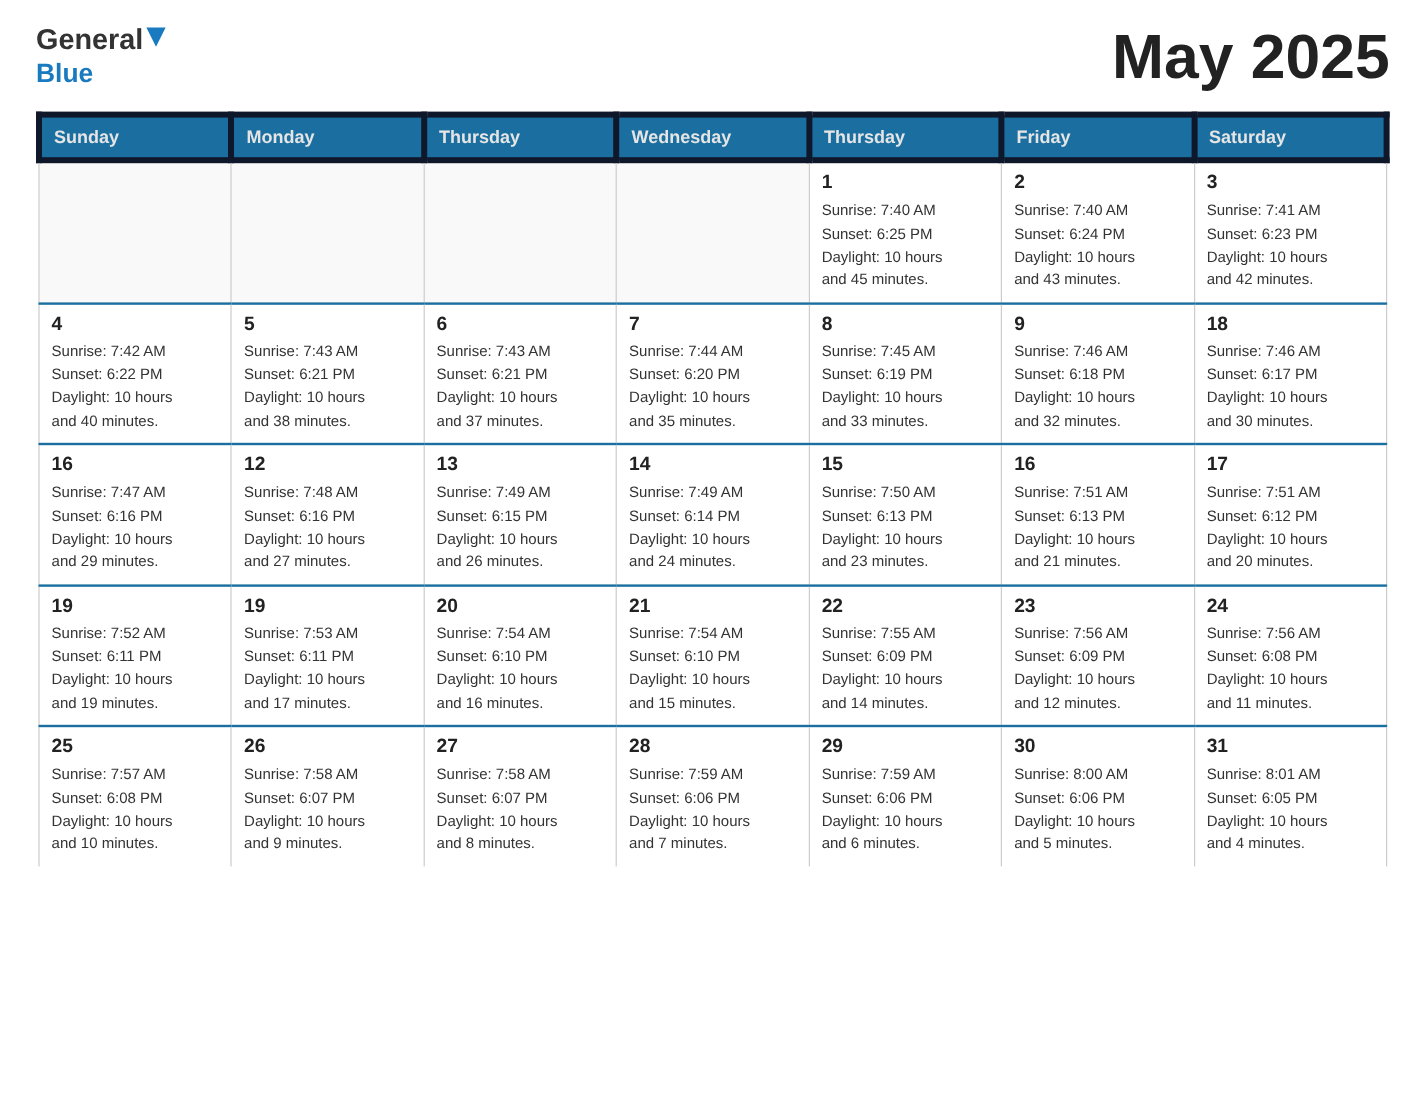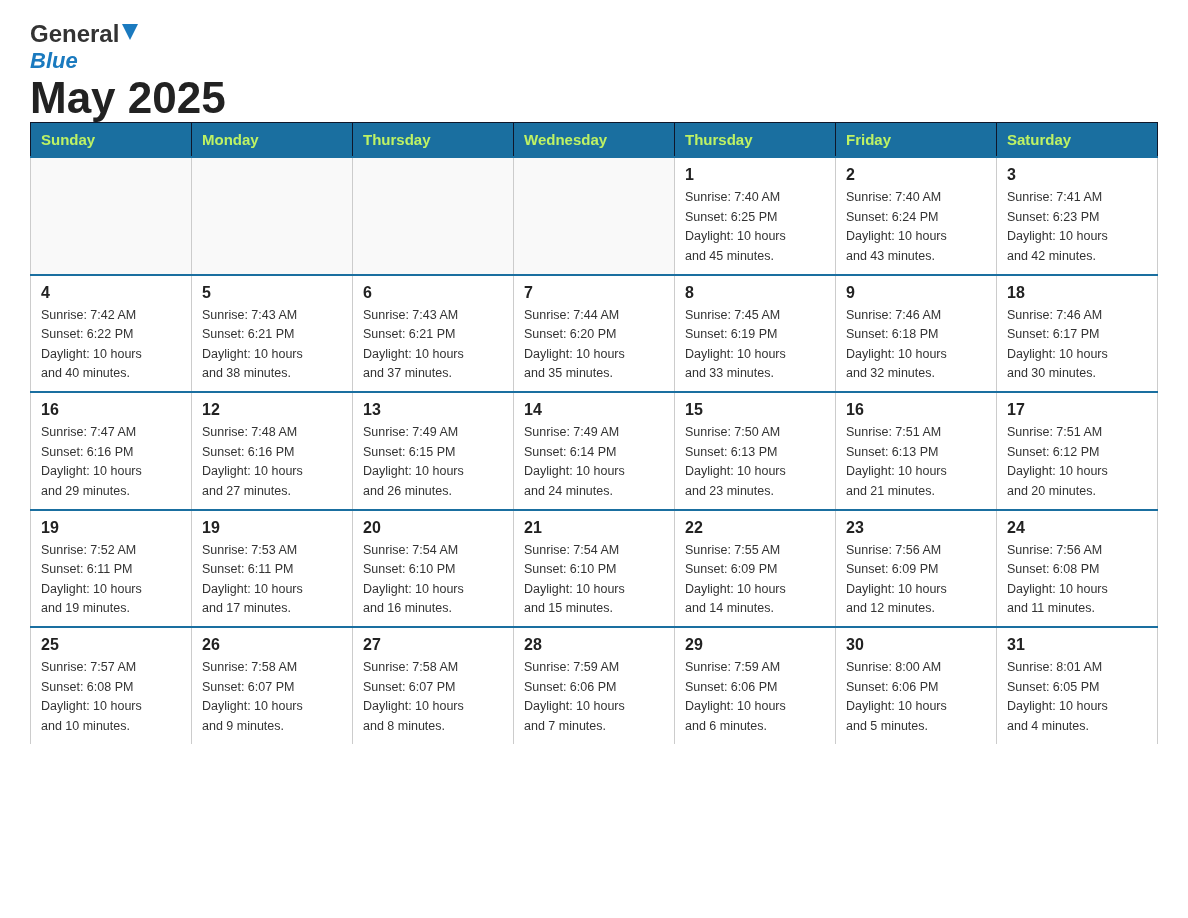--- a/index.html
+++ b/index.html
@@ -7,53 +7,53 @@
       font-family: Arial, Helvetica, sans-serif;
       background: #fff;
       padding: 20px 30px;
       width: 1188px;
       min-height: 918px;
     }
     .header {
       display: flex;
       justify-content: space-between;
       align-items: flex-start;
-      flex-direction: column;
+      margin-bottom: 16px;
     }
     .logo {
       display: flex;
       flex-direction: column;
       align-items: flex-start;
     }
     .title-block {
       text-align: right;
     }
     .month-title {
-      font-size: 44px;
+      font-size: 52px;
       font-weight: bold;
       color: #222;
       line-height: 1.1;
     }
     .location-title {
       font-size: 20px;
       color: #444;
       margin-top: 4px;
     }
     table {
       width: 100%;
       border-collapse: collapse;
     }
     thead th {
       background-color: #1a6fa0;
-      color: #bef264;
+      color: #e5e5e5;
       font-size: 15px;
       font-weight: bold;
       padding: 8px 10px;
       text-align: left;
-      border: 1px solid #0f172a;
+      border: 5px solid #0f172a;
     }
     tbody td {
       border: 1px solid #ccc;
       vertical-align: top;
       padding: 8px 10px;
       width: 14.28%;
       height: 105px;
       font-size: 13px;
       color: #222;
     }
@@ -103,21 +103,20 @@
       width: 20px;
       height: 20px;
       margin-left: 1px;
       margin-top: -4px;
     }
     .logo-blue-word {
       font-size: 22px;
       font-weight: bold;
       color: #1a7abf;
       margin-top: 0px;
-      font-style: italic;
     }
   </style>
 </head>
 <body>
 
 <div class="header">
   <div class="logo">
     <div class="logo-row">
       <span class="logo-name">
         General<svg class="logo-icon" viewBox="0 0 20 20" xmlns="http://www.w3.org/2000/svg">

